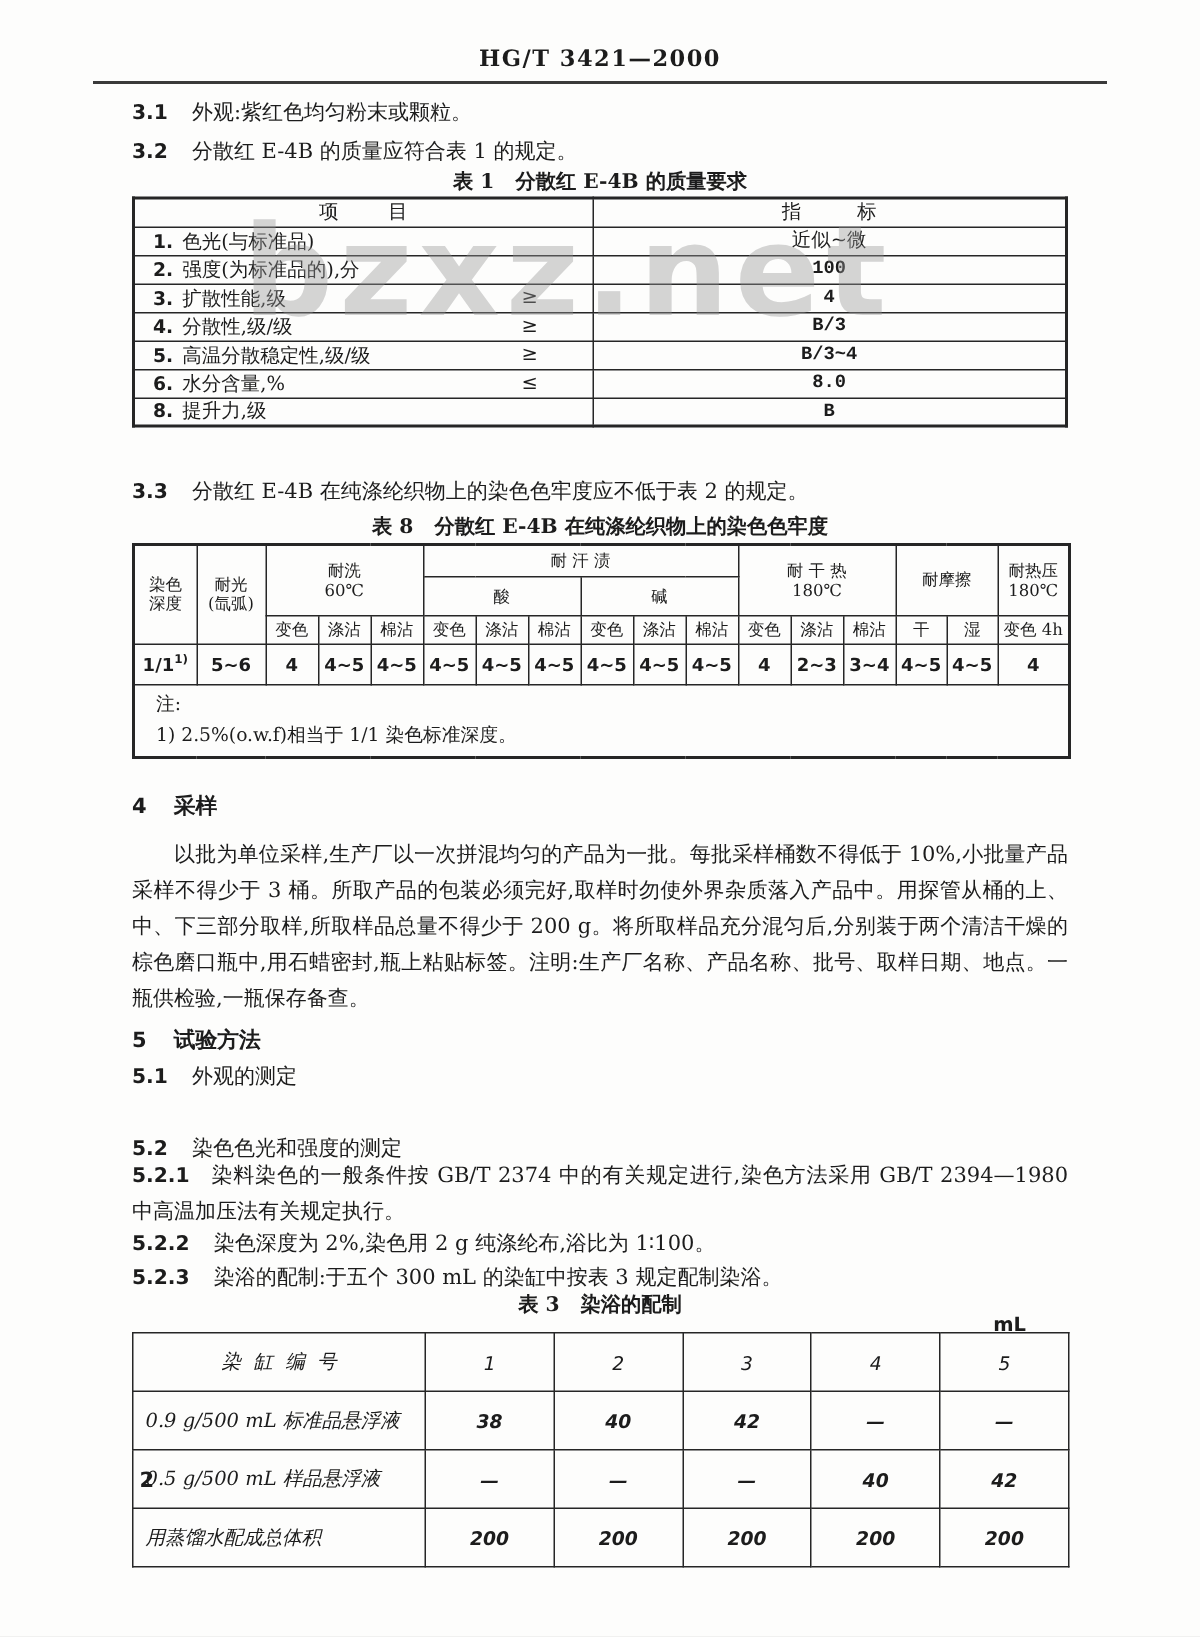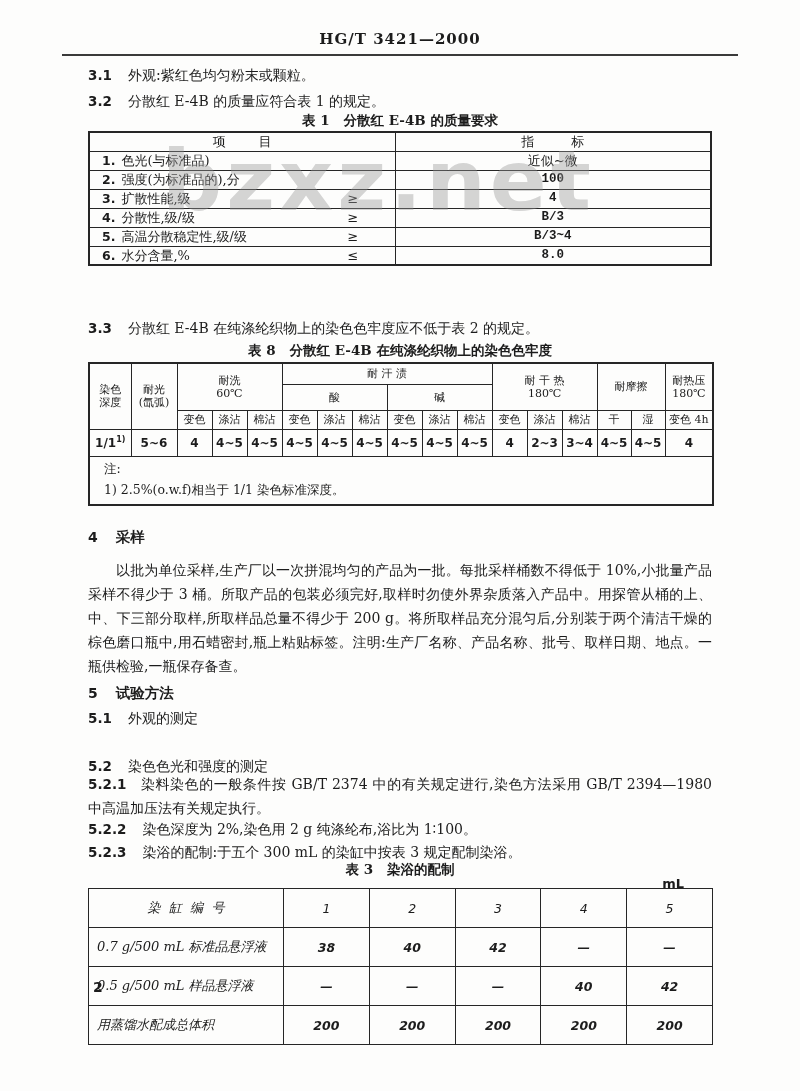--- a/index.html
+++ b/index.html
@@ -155,20 +155,29 @@
       <td class="t1-val">B/3~4</td>
     </tr>
     <tr>
       <td>
             <div class="t1cell">
               <span class="lbl"><span class="rnum">6.</span><span>水分含量,%</span></span>
               <span class="op">≤</span>
             </div>
           </td>
       <td class="t1-val">8.0</td>
+    </tr>
+    <tr>
+      <td>
+            <div class="t1cell">
+              <span class="lbl"><span class="rnum">8.</span><span>提升力,级</span></span>
+              <span class="op"></span>
+            </div>
+          </td>
+      <td class="t1-val">B</td>
     </tr>
   </tbody>
     </table>
 
   <div class="abs line" style="top:319px">
     <span class="num">3.3</span><span>分散红 E-4B 在纯涤纶织物上的染色色牢度应不低于表 2 的规定。</span>
   </div>
 
   <div class="abs caption" style="top:342px">
     <span class="cap-label">表 8</span><span class="cap-text">分散红 E-4B 在纯涤纶织物上的染色色牢度</span>
@@ -319,21 +328,21 @@
     <tbody>
         <tr>
       <th>染  缸  编  号</th>
       <th class="t3-colnum">1</th>
       <th class="t3-colnum">2</th>
       <th class="t3-colnum">3</th>
       <th class="t3-colnum">4</th>
       <th class="t3-colnum">5</th>
     </tr>
     <tr>
-      <td class="t3-label">0.7 g/500 mL 标准品悬浮液</td>
+      <td class="t3-label">0.9 g/500 mL 标准品悬浮液</td>
       <td class="t3-val">38</td>
       <td class="t3-val">40</td>
       <td class="t3-val">42</td>
       <td class="t3-val">—</td>
       <td class="t3-val">—</td>
     </tr>
     <tr>
       <td class="t3-label">0.5 g/500 mL 样品悬浮液</td>
       <td class="t3-val">—</td>
       <td class="t3-val">—</td>

